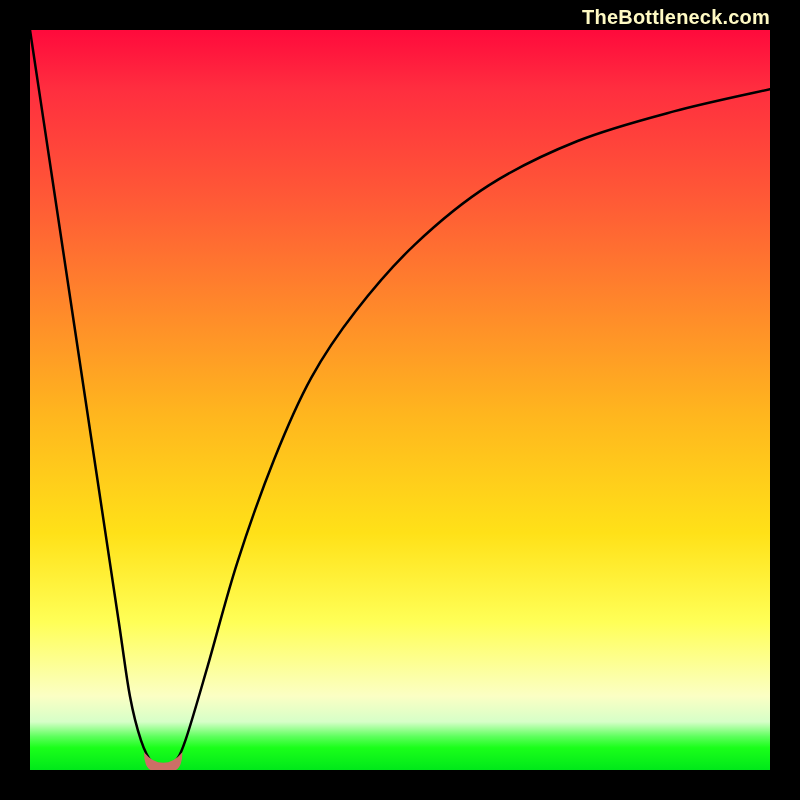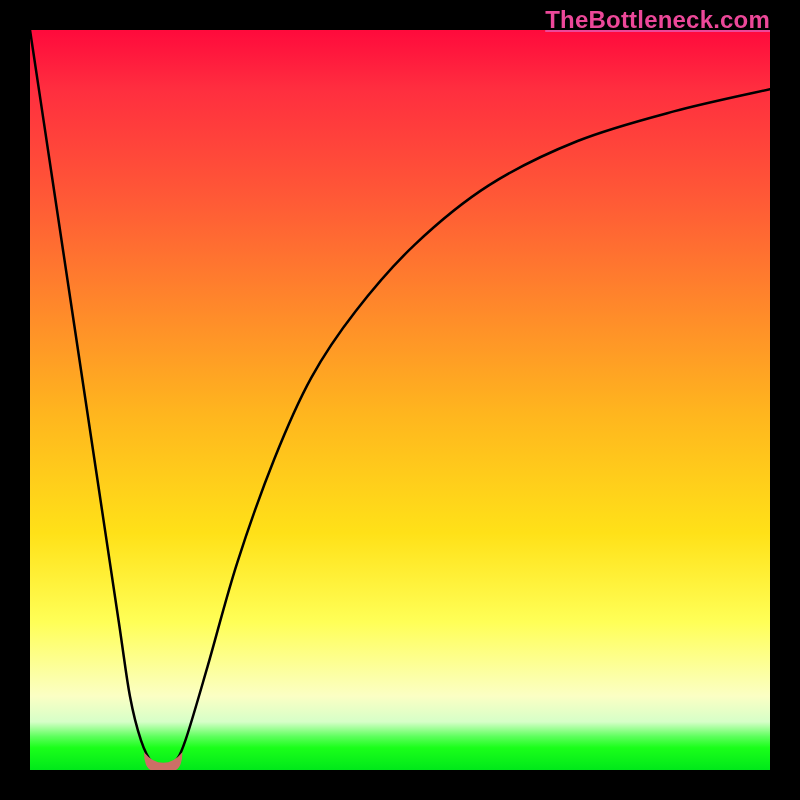--- a/index.html
+++ b/index.html
@@ -37,26 +37,25 @@
       #d6ffc8 93.5%,
       #5cff5c 95.5%,
       #1aff1a 97%,
       #00e81a 100%
     );
   }
   .watermark {
     position: absolute;
     top: 6px;
     right: 30px;
-    color: #ec4899;
-    font-size: 24px;
+    color: #fef9c3;
+    font-size: 20px;
     font-weight: 600;
     letter-spacing: 0.2px;
     user-select: none;
-    text-decoration: underline;
   }
   .curve-svg {
     position: absolute;
     left: 0;
     top: 0;
     width: 740px;
     height: 740px;
     pointer-events: none;
   }
   .blob {

